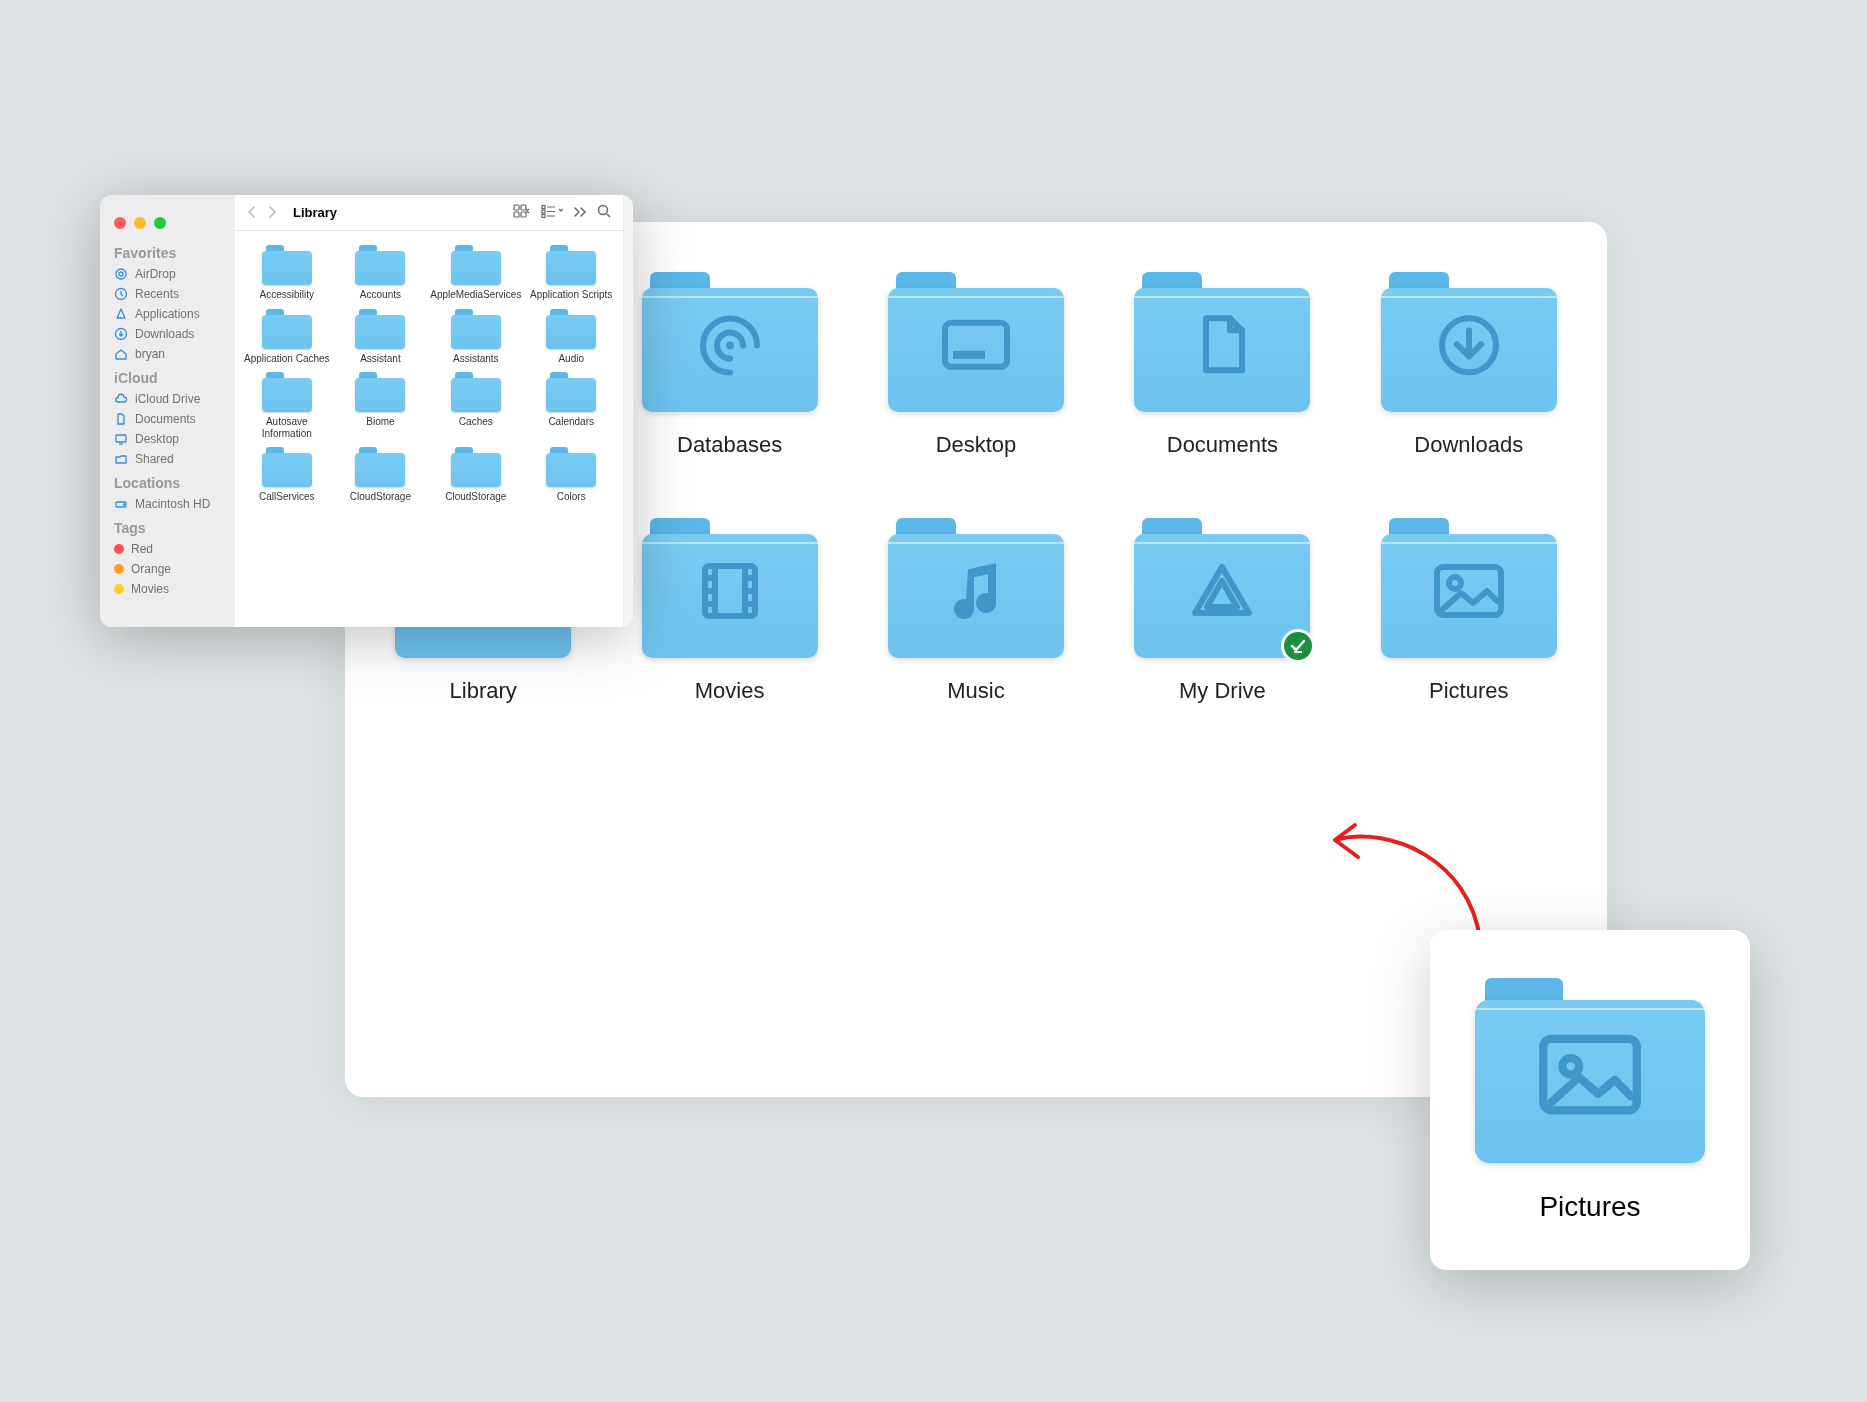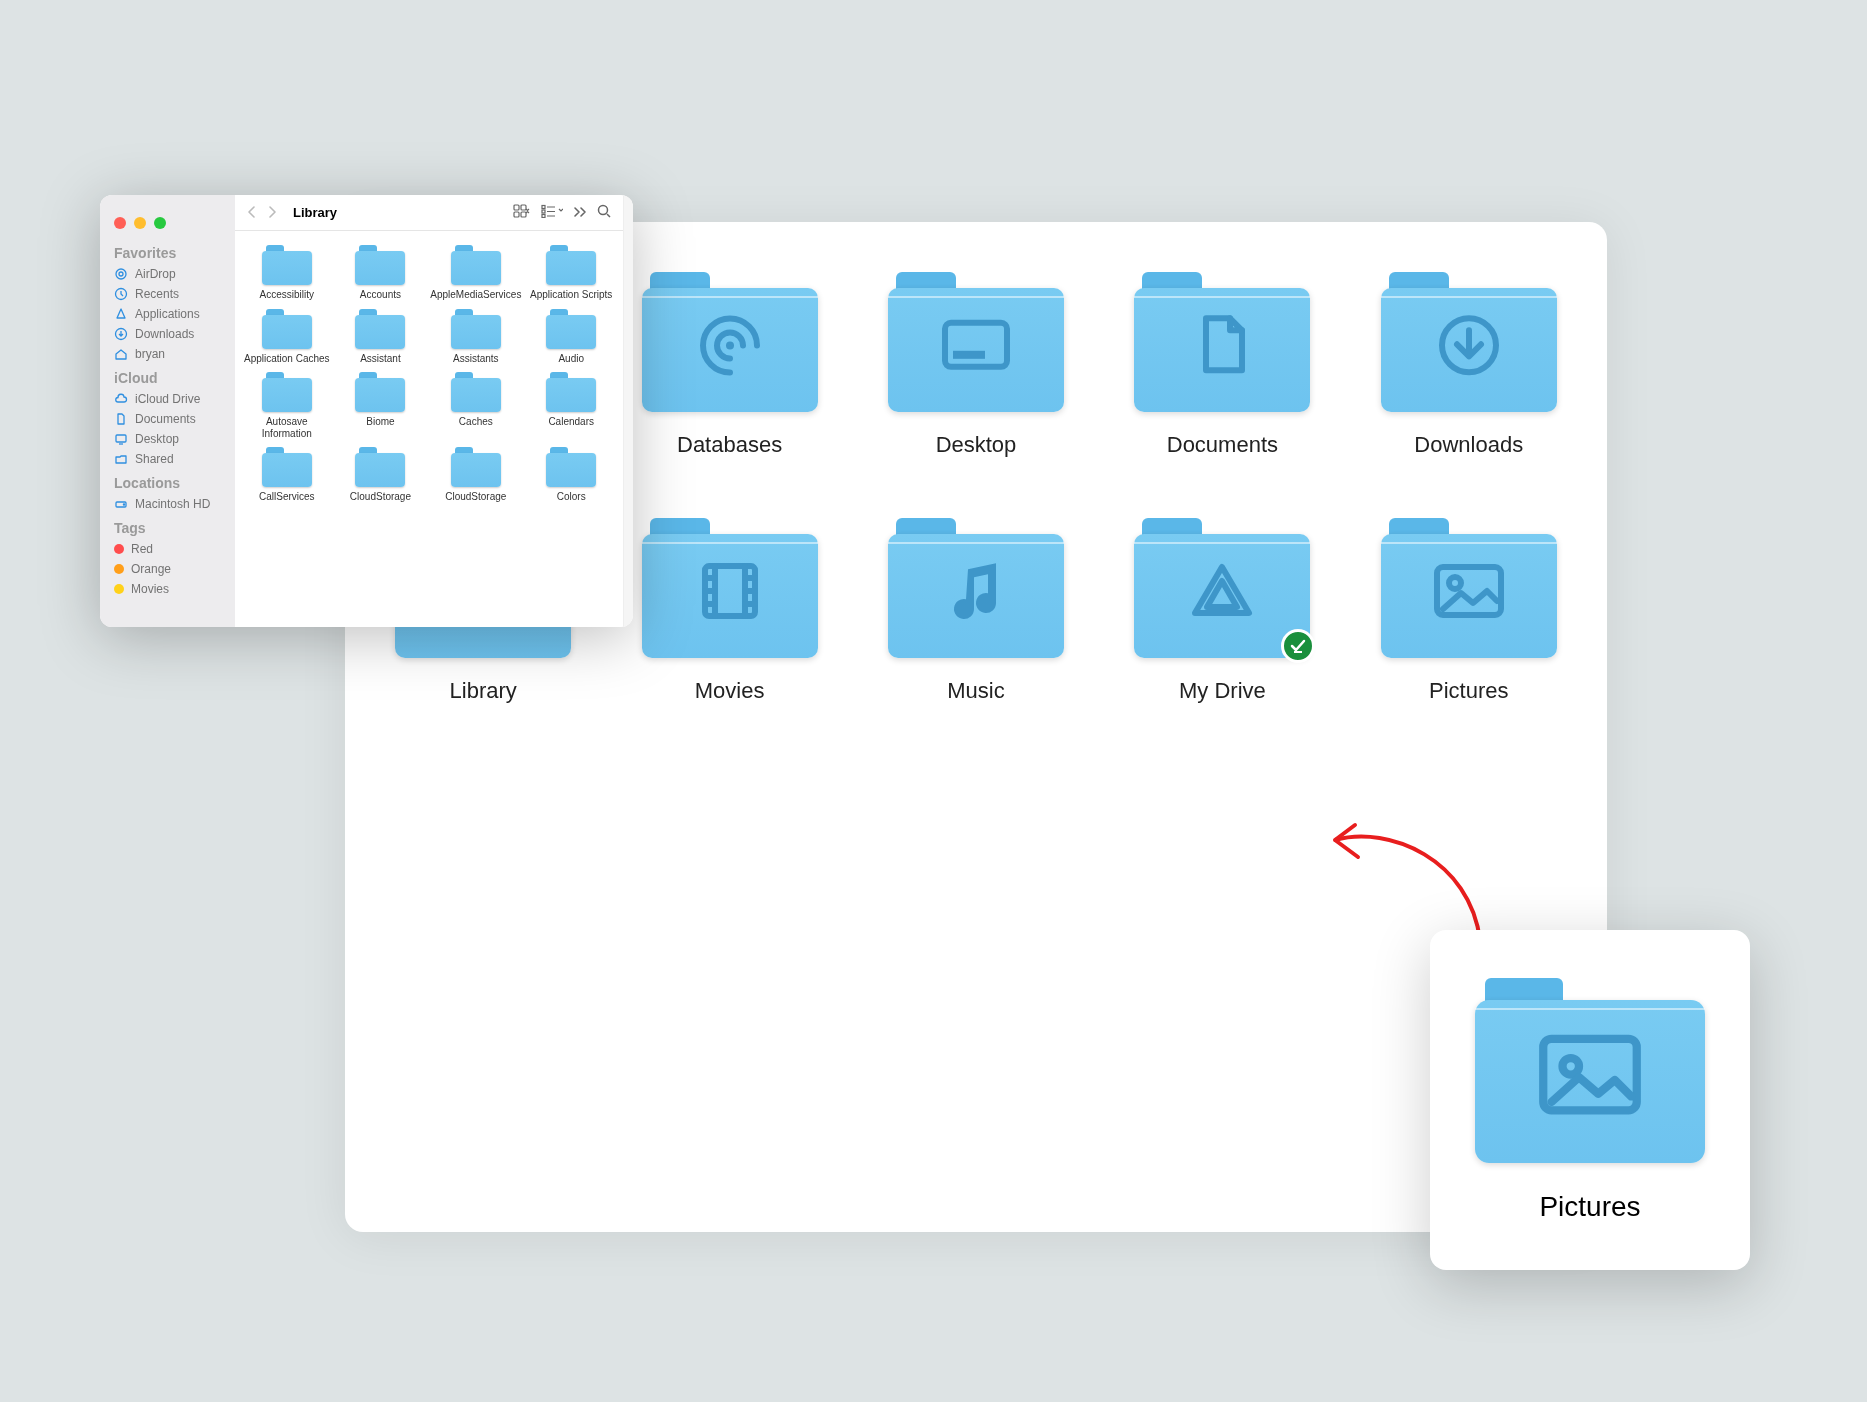--- a/index.html
+++ b/index.html
@@ -1,19 +1,19 @@
 <!DOCTYPE html>
 <html><head>
 <meta charset="utf-8">
 <style>
 * { margin:0; padding:0; box-sizing:border-box; }
 body { font-family: -apple-system, "Helvetica Neue", Arial, sans-serif; background:#dde3e4; width:1867px; height:1402px; position:relative; overflow:hidden; }
 
 
-.big-window { position:absolute; left:345px; top:222px; width:1262px; height:1010px; background:#ffffff; border-radius:18px; box-shadow:0 4px 50px rgba(0,0,0,0.08); padding:50px 30px; }
+.big-window { position:absolute; left:345px; top:222px; width:1262px; height:875px; background:#ffffff; border-radius:18px; box-shadow:0 4px 50px rgba(0,0,0,0.08); padding:50px 30px; }
 .big-grid { display:grid; grid-template-columns:repeat(5,1fr); gap:60px 30px; }
 .big-item { display:flex; flex-direction:column; align-items:center; cursor:pointer; }
 .big-label { font-size:22px; color:#222; margin-top:20px; font-weight:500; }
 
 
 .folder { position:relative; width:176px; height:140px; }
 .folder .tab { position:absolute; left:8px; top:0; width:60px; height:26px; background:#5ab7e8; border-radius:6px 6px 0 0; }
 .folder .body { position:absolute; left:0; top:16px; width:176px; height:124px; background:linear-gradient(#79cbf2,#6dc3ef); border-radius:10px; box-shadow:0 2px 6px rgba(0,0,0,0.15); }
 .folder .body::before { content:""; position:absolute; top:8px; left:0; right:0; height:2px; background:rgba(255,255,255,0.5); }
 .folder .glyph { position:absolute; top:50%; left:50%; transform:translate(-50%,-45%); }

